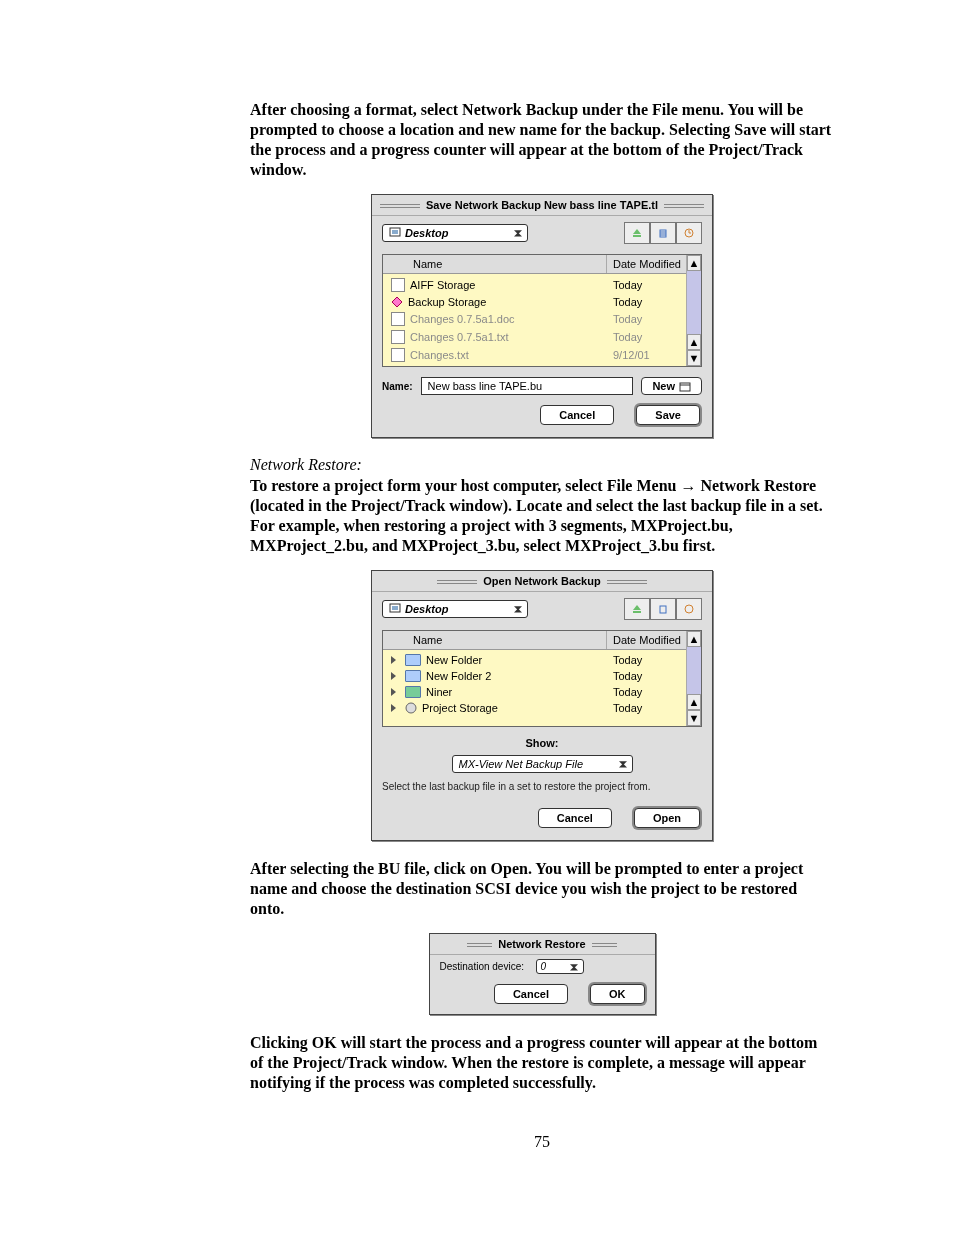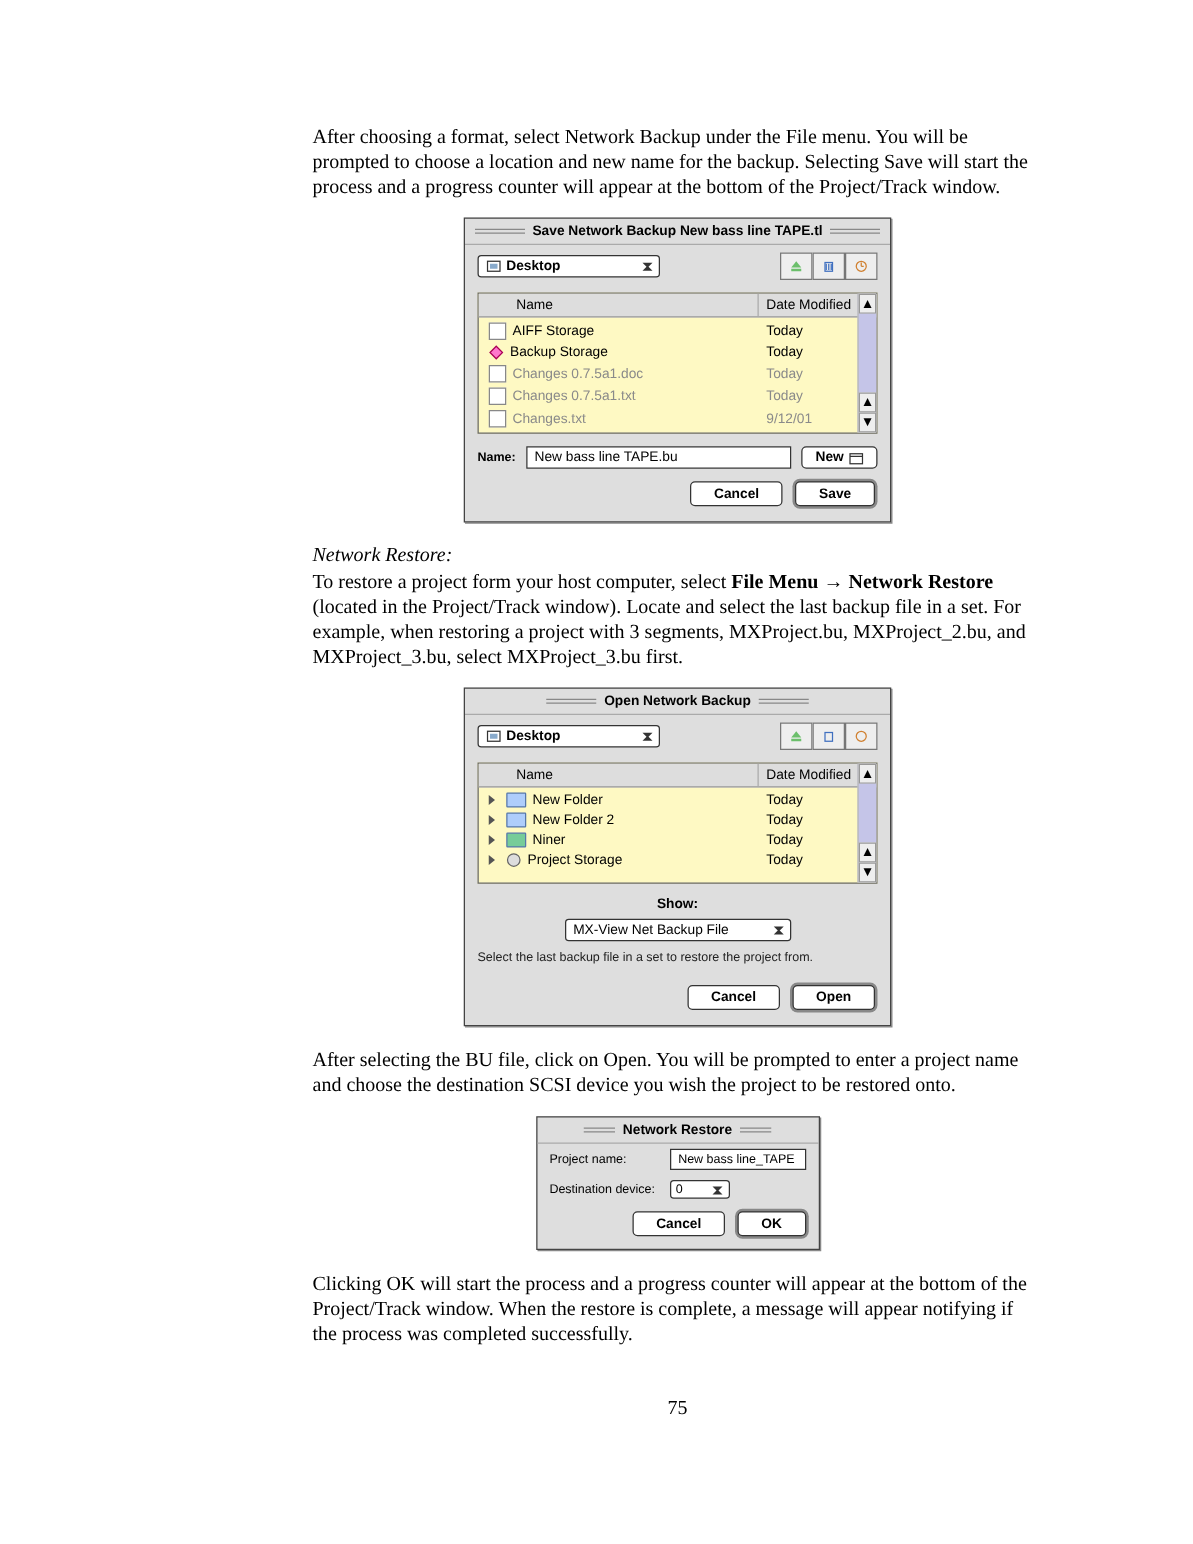--- a/index.html
+++ b/index.html
@@ -5,21 +5,21 @@
   body {
     font-family: "Times New Roman", serif;
     font-size: 16px;
     margin: 0;
     padding: 100px 120px 60px 250px;
     width: 954px;
     box-sizing: border-box;
     background: #fff;
     color: #000;
   }
-  .para { margin: 0 0 14px 0; line-height: 1.25; }
+  .para { margin: 0 0 14px 0; line-height: 1.25; font-weight: bold; }
   .heading-italic { font-style: italic; margin: 18px 0 2px 0; }
   .dialog {
     background: #dedede;
     border: 1px solid #444;
     margin: 12px auto 18px auto;
     font-family: Arial, Helvetica, sans-serif;
     font-size: 11px;
     box-shadow: 1px 1px 0 #888;
   }
   .dialog.d1, .dialog.d2 { width: 340px; }
@@ -42,23 +42,24 @@
     margin: 0 6px;
   }
   .dlg-row { padding: 6px 10px; display:flex; align-items:center; }
   .dropdown {
     background:#fff;
     border:1px solid #333;
     border-radius:3px;
     padding: 2px 18px 2px 6px;
     position:relative;
     display:inline-flex;
-    align-items:center;
+    align-items:flex-start;
     min-width:120px;
     font-weight:bold;
+    font-style:italic;
   }
   .dropdown.small { min-width:28px; font-weight:normal; padding:1px 14px 1px 4px;}
   .dropdown::after {
     content:"";
     position:absolute; right:5px; top:50%;
     width:0;height:0;
     border-left:4px solid transparent;
     border-right:4px solid transparent;
     border-top:4px solid #333;
     transform:translateY(-70%);
@@ -154,20 +155,21 @@
     display:flex; justify-content:flex-end;
     gap:10px; padding:8px 12px 12px 12px;
   }
   .btn {
     background:#fff;
     border:1px solid #333;
     border-radius:4px;
     padding:3px 18px;
     font-weight:bold;
     font-size:11px;
+    margin-left:12px;
   }
   .btn.default {
     box-shadow: 0 0 0 2px #888, 0 0 0 3px #fff inset;
   }
   .newbtn {
     margin-left:auto;
     background:#fff;border:1px solid #333;border-radius:4px;
     padding:2px 10px;font-weight:bold;
     display:inline-flex;align-items:center;gap:4px;justify-content:center;
   }
@@ -390,24 +392,20 @@
     <div class="btn">Cancel</div>
     <div class="btn default">Open</div>
   </div>
 </div>
 
 <p class="para">After selecting the BU file, click on Open. You will be prompted to enter a project name and choose the destination SCSI device you wish the project to be restored onto.</p>
 
 <div class="dialog d3">
   <div class="dlg-title">Network Restore</div>
   <div class="row">
-    <span class="lbl">Project name:</span>
-    <div class="textinput" style="font-size:10px;">New bass line_TAPE</div>
-  </div>
-  <div class="row">
     <span class="lbl">Destination device:</span>
     <div class="dropdown small">
       <span>0</span>
     </div>
   </div>
   <div class="btnrow" style="padding:6px 10px 10px 10px;">
     <div class="btn">Cancel</div>
     <div class="btn default">OK</div>
   </div>
 </div>

